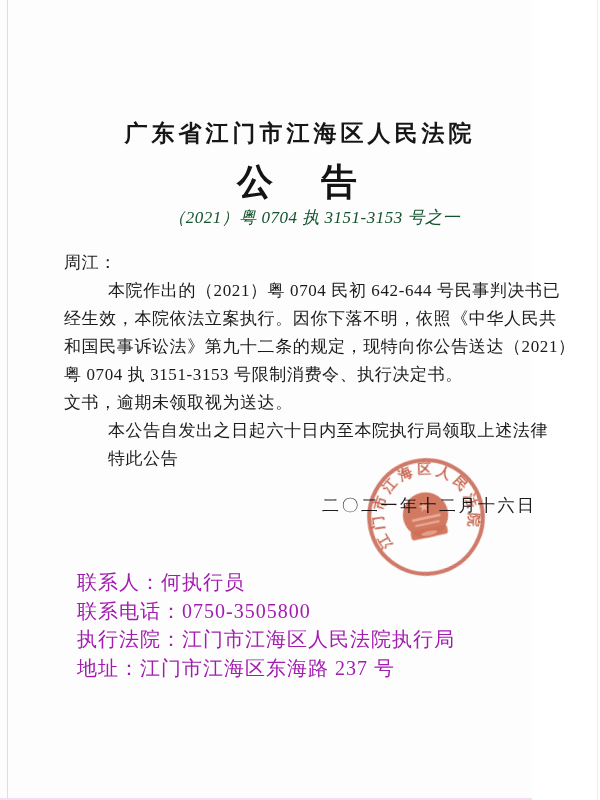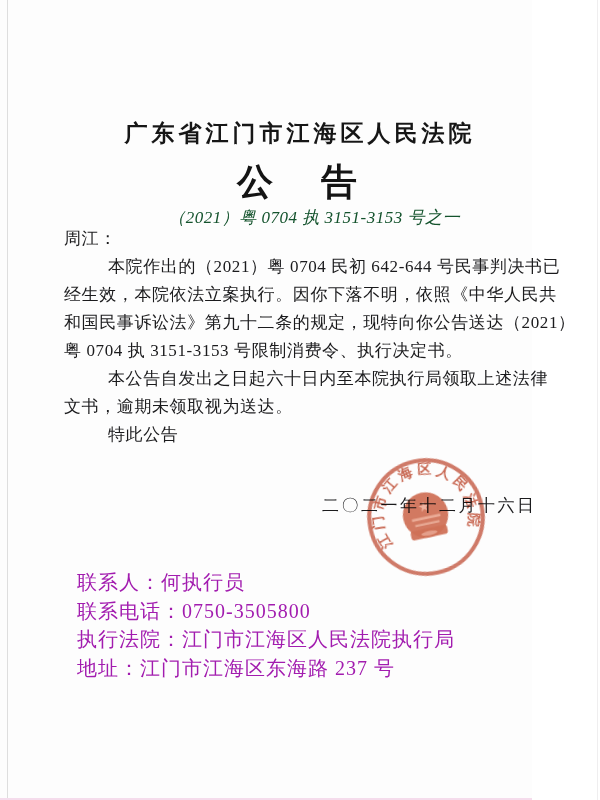--- a/index.html
+++ b/index.html
@@ -24,21 +24,21 @@
   .doc-title{
     position:absolute;top:158px;left:0;width:600px;margin:0;
     text-align:center;font-size:36px;font-weight:700;letter-spacing:6px;
     color:#141414;
   }
   .case-no{
     position:absolute;top:206px;right:72px;
     font-size:17px;letter-spacing:.5px;color:#14532d;white-space:nowrap;font-style:italic;
   }
   .body-block{
-    position:absolute;top:225px;left:64px;width:500px;
+    position:absolute;top:249px;left:64px;width:500px;
     font-size:17px;letter-spacing:.6px;color:#1b1b1d;
   }
   .body-block .line{height:28px;line-height:28px;white-space:nowrap;}
   .body-block .indent{padding-left:44px;}
 
   .issue-date{
     position:absolute;top:494px;left:322px;z-index:1;
     font-size:17px;letter-spacing:2.5px;color:#1b1b1d;white-space:nowrap;text-align:right;
   }
 
@@ -69,22 +69,22 @@
   <h1 class="court-title">广东省江门市江海区人民法院</h1>
   <h2 class="doc-title">公　告</h2>
   <div class="case-no">（2021）粤 0704 执 3151-3153 号之一</div>
 
   <div class="body-block">
     <div class="line">周江：</div>
     <div class="line indent">本院作出的（2021）粤 0704 民初 642-644 号民事判决书已</div>
     <div class="line">经生效，本院依法立案执行。因你下落不明，依照《中华人民共</div>
     <div class="line">和国民事诉讼法》第九十二条的规定，现特向你公告送达（2021）</div>
     <div class="line">粤 0704 执 3151-3153 号限制消费令、执行决定书。</div>
+    <div class="line">文书，逾期未领取视为送达。</div>
     <div class="line indent">本公告自发出之日起六十日内至本院执行局领取上述法律</div>
-    <div class="line">文书，逾期未领取视为送达。</div>
     <div class="line indent">特此公告</div>
   </div>
 
   <div class="issue-date">二〇二一年十二月十六日</div>
 
   <div class="seal">
     <svg viewBox="0 0 130 130" xmlns="http://www.w3.org/2000/svg">
       <circle cx="65" cy="65" r="55" fill="none" stroke="#c8604a" stroke-width="4" opacity=".92"></circle>
       <path id="sealArc" d="M 27.9 84.7 A 42 42 0 1 1 102.1 84.7" fill="none"></path>
       <text font-size="13.5" fill="#c4573f" font-weight="700" letter-spacing="0" font-family="'Liberation Serif','DejaVu Serif',serif">

